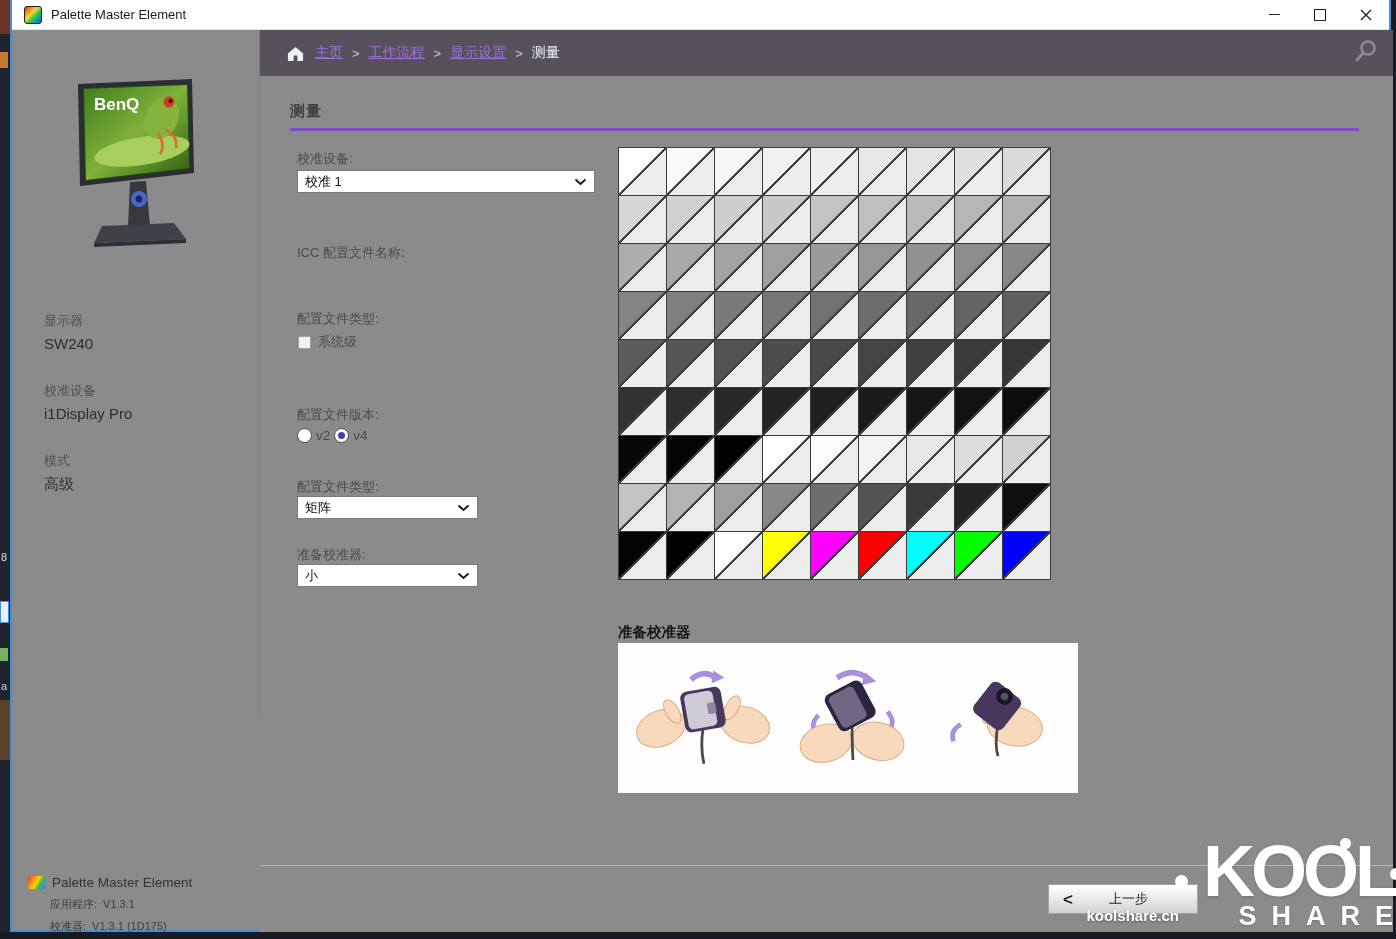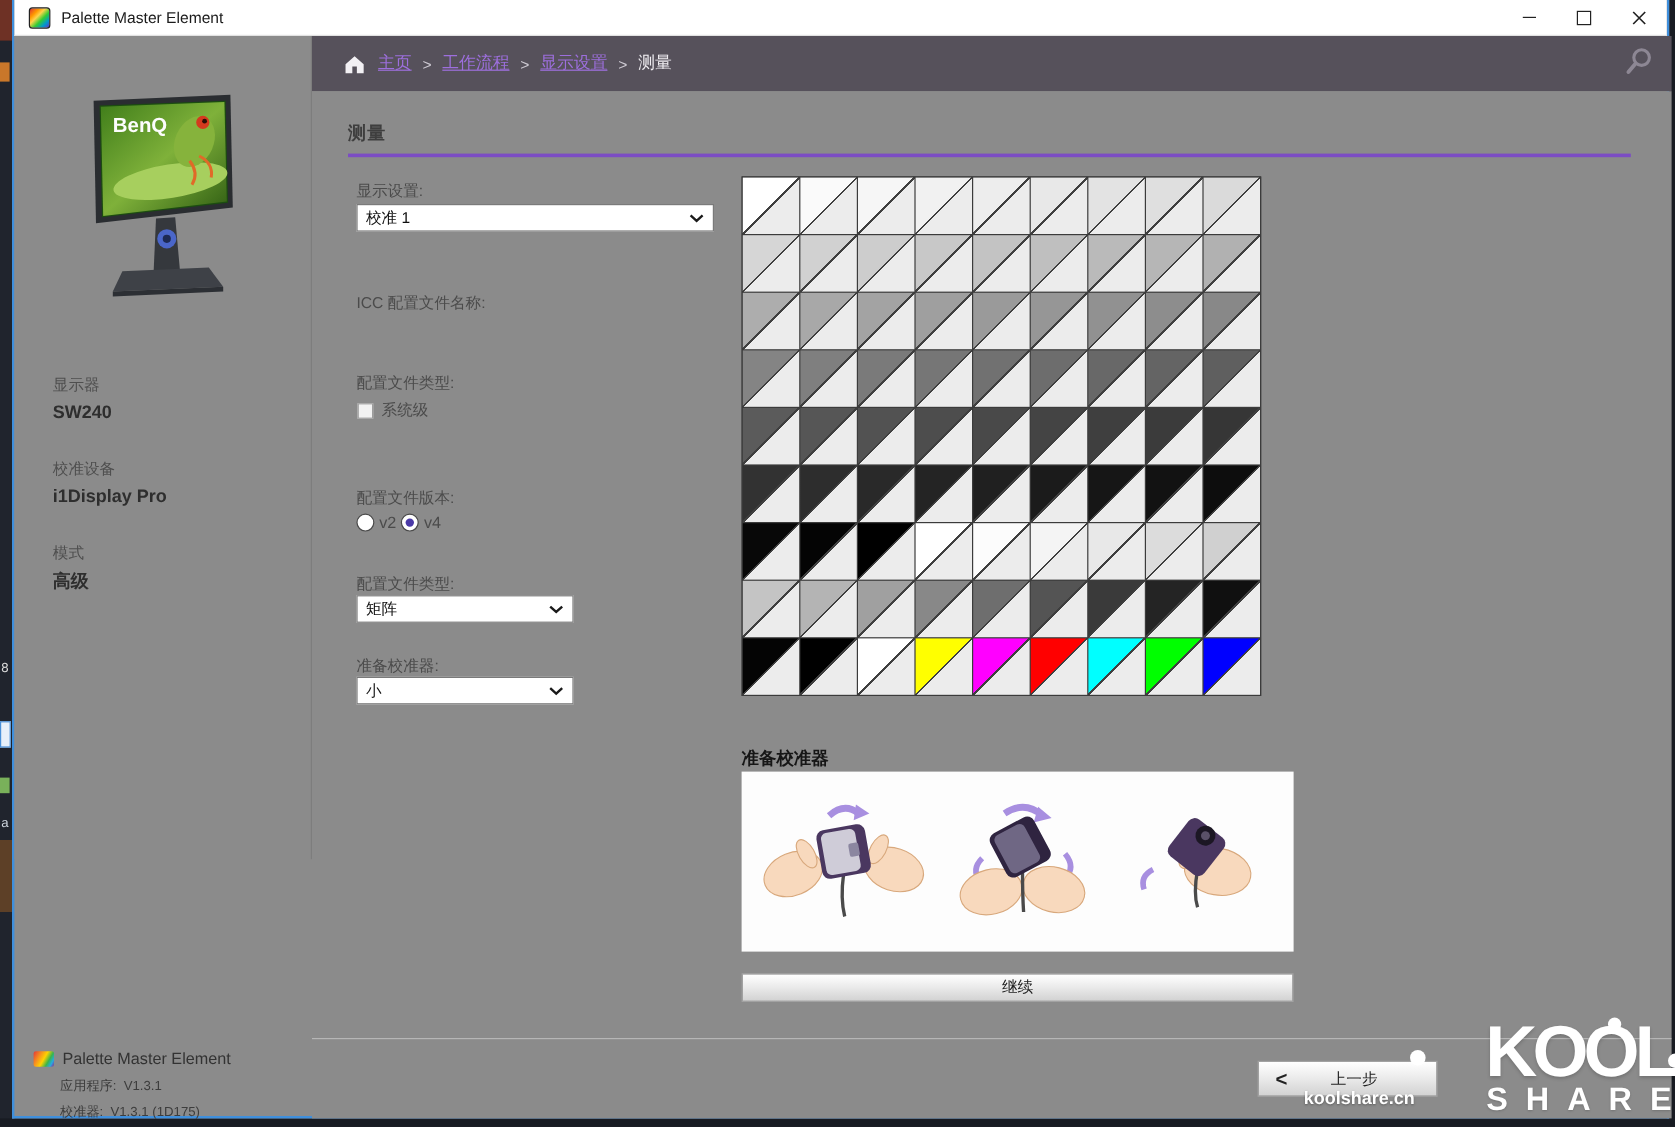--- a/index.html
+++ b/index.html
@@ -17,21 +17,21 @@
   .tb-controls{margin-left:auto;display:flex;height:100%;}
   .tb-btn{width:46px;height:100%;display:flex;align-items:center;justify-content:center;}
   .min-glyph{width:11px;height:1px;background:#222;}
   .max-glyph{width:10px;height:10px;border:1px solid #222;}
   
   .sidebar{position:absolute;left:0;top:30px;width:248px;height:686px;background:#8b8b8b;border-right:1px solid #7d7d7d;box-sizing:border-box;}
   .monitor{position:absolute;left:58px;top:46px;}
   .sb-fields{position:absolute;left:32px;top:282px;}
   .sb-label{font-size:13px;color:#4f4f4f;margin-top:30px;}
   .sb-label:first-child{margin-top:0;}
-  .sb-value{font-size:15px;font-weight:bold;color:#2e2e2e;margin-top:5px;}
+  .sb-value{font-size:15px;font-weight:normal;color:#2e2e2e;margin-top:5px;}
   .sb-footer{position:absolute;left:16px;top:845px;}
   .sb-app{display:flex;align-items:center;}
   .sb-logo{width:17px;height:13px;border-radius:2px;background:linear-gradient(120deg,#e2373b,#f7941d 30%,#ffd200 50%,#39b54a 70%,#27aae1 85%,#92278f);}
   .sb-app-name{margin-left:7px;font-size:13.5px;color:#333;}
   .sb-ver{font-size:11px;color:#3d3d3d;margin-top:7px;margin-left:22px;}
   .sb-ver span{margin-right:6px;}
   
   .breadcrumb{position:absolute;left:248px;top:30px;width:1133px;height:46px;background:#56515b;display:flex;align-items:center;box-sizing:border-box;padding:0 14px 0 26px;}
   .bc-items{display:flex;align-items:center;margin-left:10px;}
   .bc-link{color:#9d6fdd;font-size:14px;text-decoration:underline;cursor:pointer;}
@@ -60,21 +60,21 @@
   
   .prep-title{position:absolute;left:358px;top:547px;font-size:14.5px;font-weight:bold;color:#161616;}
   .prep-panel{position:absolute;left:358px;top:567px;width:460px;height:150px;background:#fdfdfd;display:flex;align-items:center;justify-content:space-around;padding:0 10px;box-sizing:border-box;}
   .btn{background:linear-gradient(#ffffff,#ececec 45%,#d2d2d2);border:1px solid #a2a2a2;box-sizing:border-box;display:flex;align-items:center;justify-content:center;font-size:13px;color:#222;cursor:pointer;}
   .continue-btn{position:absolute;left:358px;top:735px;width:460px;height:24px;}
   .footer-line{position:absolute;left:0;top:789px;width:100%;height:1px;background:rgba(235,235,235,0.45);}
   .back-btn{position:absolute;left:788px;top:808px;width:150px;height:30px;justify-content:flex-start;padding-left:14px;}
   .back-chev{font-size:17px;font-weight:bold;color:#222;margin-right:36px;line-height:1;}
   
   .watermark{position:absolute;right:-2px;bottom:0;width:212px;color:#fff;pointer-events:none;text-align:right;}
-  .wm-kool{font-size:60px;font-weight:900;line-height:0.82;letter-spacing:-4px;text-shadow:0 1px 3px rgba(0,0,0,0.18);}
+  .wm-kool{font-size:72px;font-weight:900;line-height:0.82;letter-spacing:-4px;text-shadow:0 1px 3px rgba(0,0,0,0.18);}
   .wm-share{font-size:27px;font-weight:900;letter-spacing:15px;margin-right:-13px;text-shadow:0 1px 2px rgba(0,0,0,0.18);}
   .wm-dot{position:absolute;border-radius:50%;background:#fff;}
   .wm-url{position:absolute;right:216px;bottom:8px;font-size:15px;font-weight:bold;color:#fff;text-shadow:0 1px 2px rgba(0,0,0,0.35);white-space:nowrap;}
 </style>
 </head>
 <body>
 
 <div class="desktop">
 
   <div class="frag" style="left:0;top:0;width:10px;height:34px;background:#6e3125;"></div>
@@ -176,21 +176,21 @@
       <div class="sb-ver">
         <span>校准器:</span><span>V1.3.1 (1D175)</span>
       </div>
     </div>
   </div>
 
   <div class="main">
     <div class="page-title">测量</div>
     <div class="rule"></div>
 
-    <div class="form-label" style="left:37px;top:74px;">显示设置:</div>
+    <div class="form-label" style="left:37px;top:74px;">校准设备:</div>
     <div class="select" style="left:37px;top:94px;width:298px;">
       <span>校准 1</span>
       <span class="chev">
         <svg width="13" height="8" viewBox="0 0 13 8">
             <path d="M1.5 1.5 L6.5 6 L11.5 1.5" stroke="#1a1a1a" stroke-width="2" fill="none"></path>
           </svg>
       </span>
     </div>
 
     <div class="form-label" style="left:37px;top:168px;">ICC 配置文件名称:</div>
@@ -352,21 +352,20 @@
         <ellipse cx="64" cy="48" rx="8" ry="15" fill="#f8d9bd" stroke="#d8a87c" transform="rotate(34 64 48)"></ellipse>
         <path d="M70 62 q -4 22 0 34" stroke="#4a4a4a" stroke-width="3" fill="none"></path>
         <g transform="rotate(38 70 44)">
           <rect x="48" y="22" width="40" height="42" rx="7" fill="#4a3760"></rect>
           <circle cx="68" cy="30" r="9" fill="#1c1724"></circle>
           <circle cx="68" cy="30" r="4" fill="#5a5168"></circle>
         </g>
       </svg>
     </div>
 
-    <button class="btn continue-btn">继续</button>
 
     <div class="footer-line"></div>
 
     <button class="btn back-btn">
       <span class="back-chev">&lt;</span>
       <span>上一步</span>
     </button>
 
     <div class="watermark">
       <div class="wm-kool">KOOL</div>

